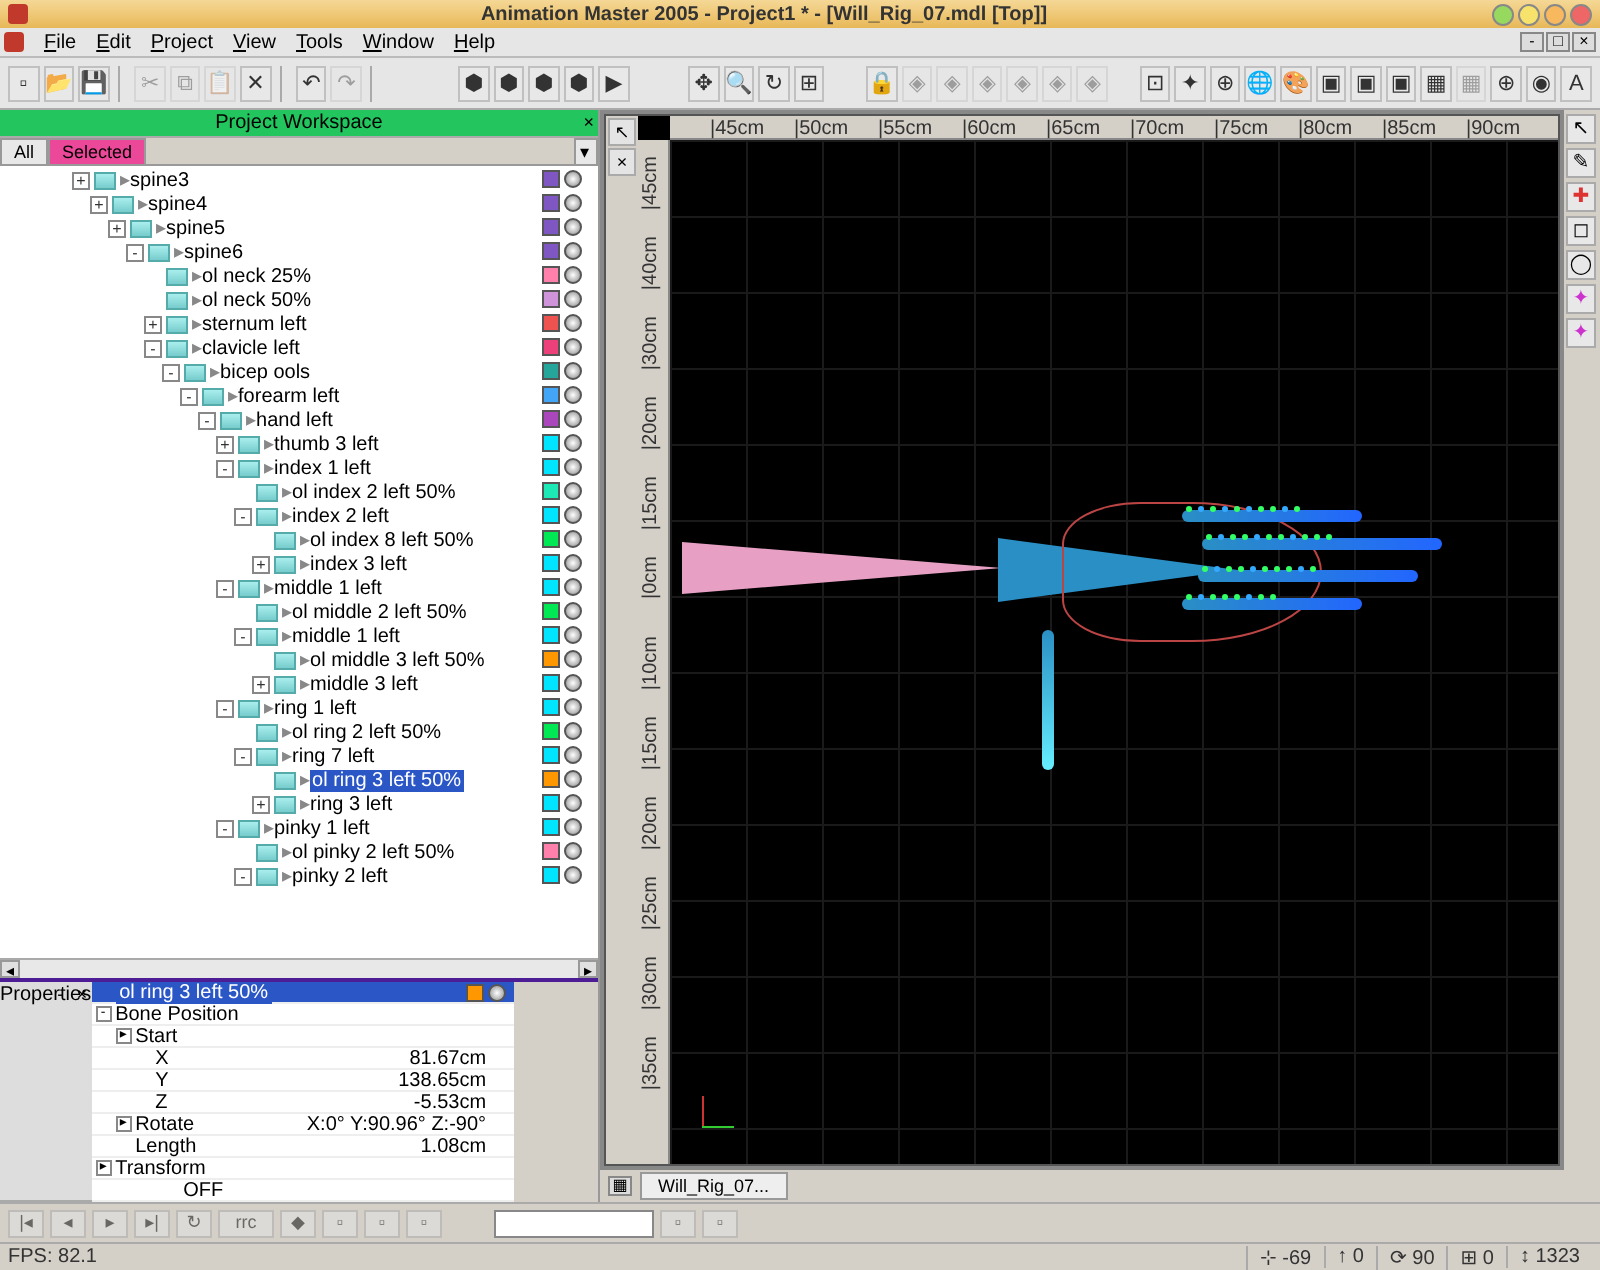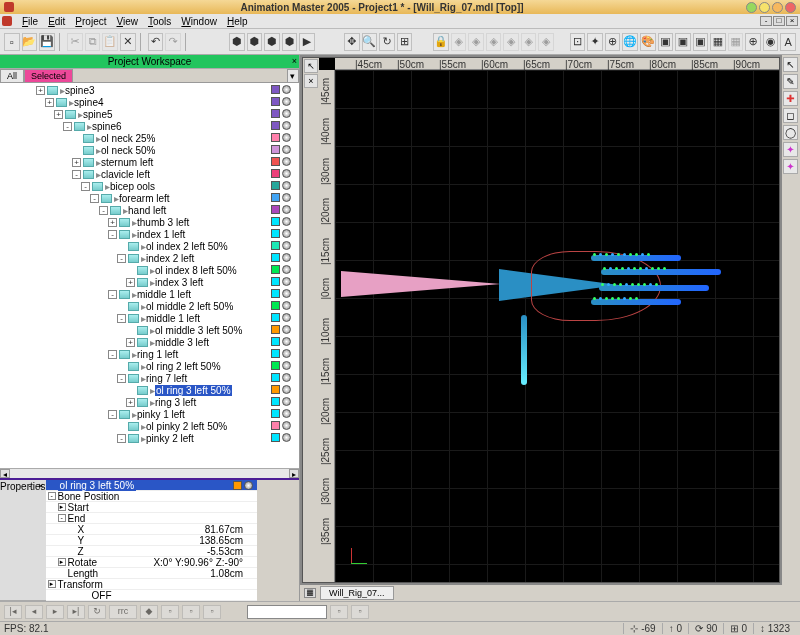--- a/index.html
+++ b/index.html
@@ -550,28 +550,20 @@
             <div class="prow">
               <div class="pk">
                 <span style="width: 10px; display: inline-block;"></span>
                 <span class="ptw">▸</span>
                 <span>Start</span>
               </div>
               <div class="pv"></div>
             </div>
             <div class="prow">
               <div class="pk">
-                <span style="width: 10px; display: inline-block;"></span>
-                <span class="ptw">-</span>
-                <span>End</span>
-              </div>
-              <div class="pv"></div>
-            </div>
-            <div class="prow">
-              <div class="pk">
                 <span style="width: 20px; display: inline-block;"></span>
                 <span class="ptw" style="visibility: hidden;"></span>
                 <span>X</span>
               </div>
               <div class="pv">81.67cm</div>
             </div>
             <div class="prow">
               <div class="pk">
                 <span style="width: 20px; display: inline-block;"></span>
                 <span class="ptw" style="visibility: hidden;"></span>

